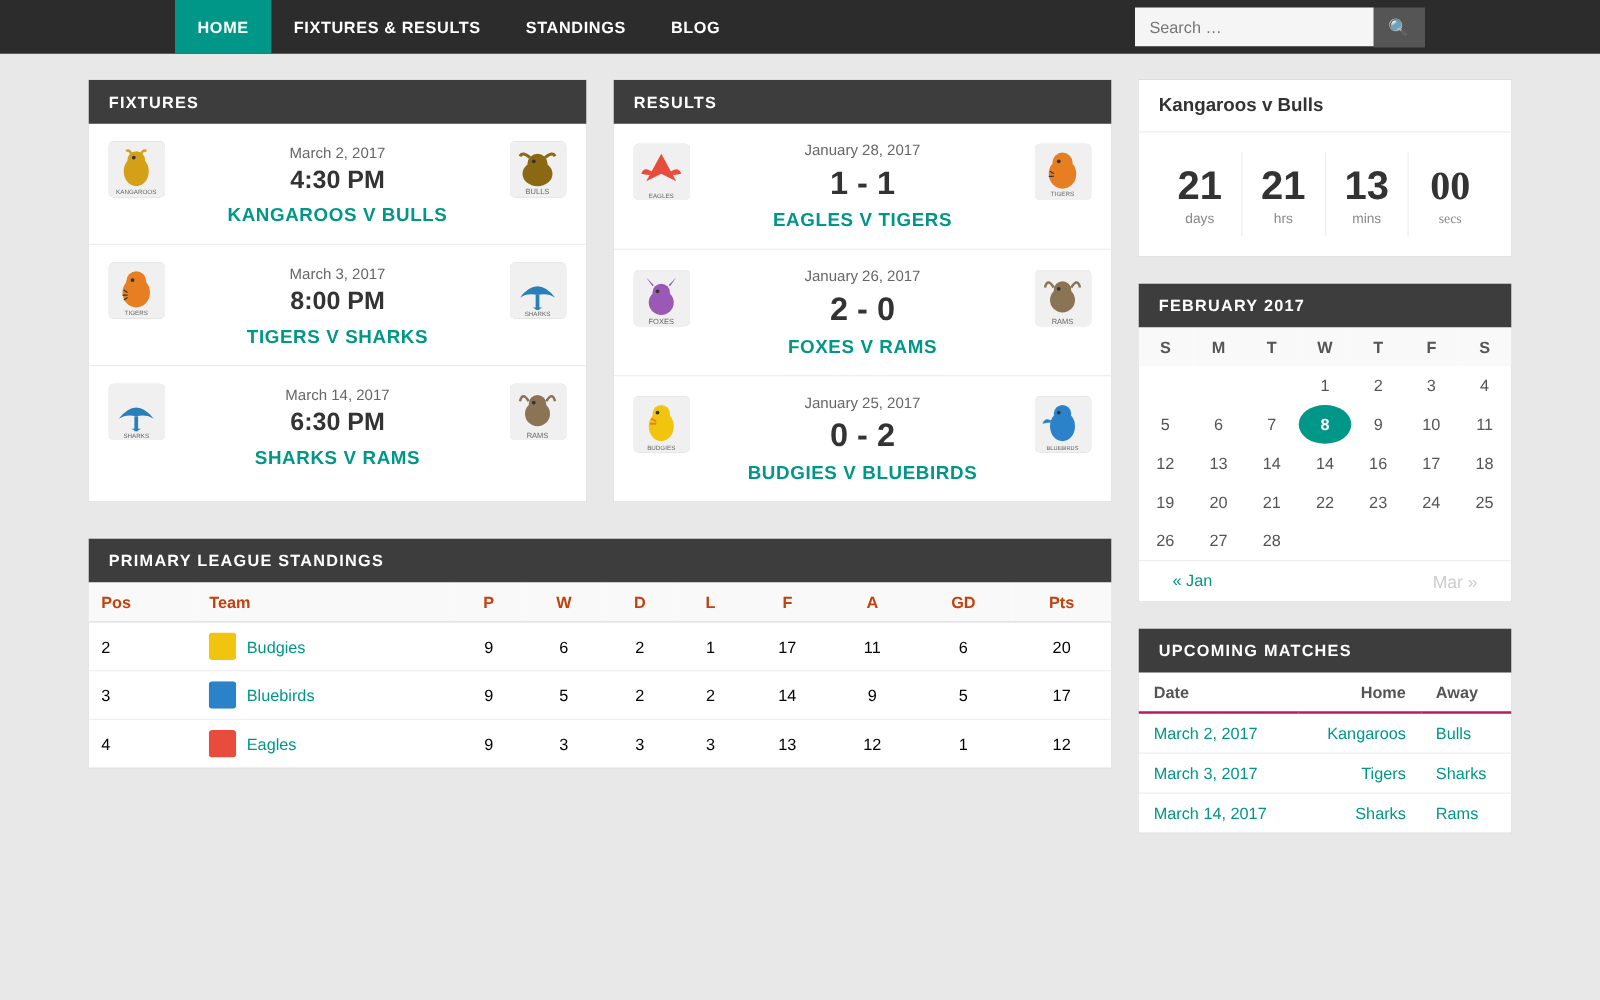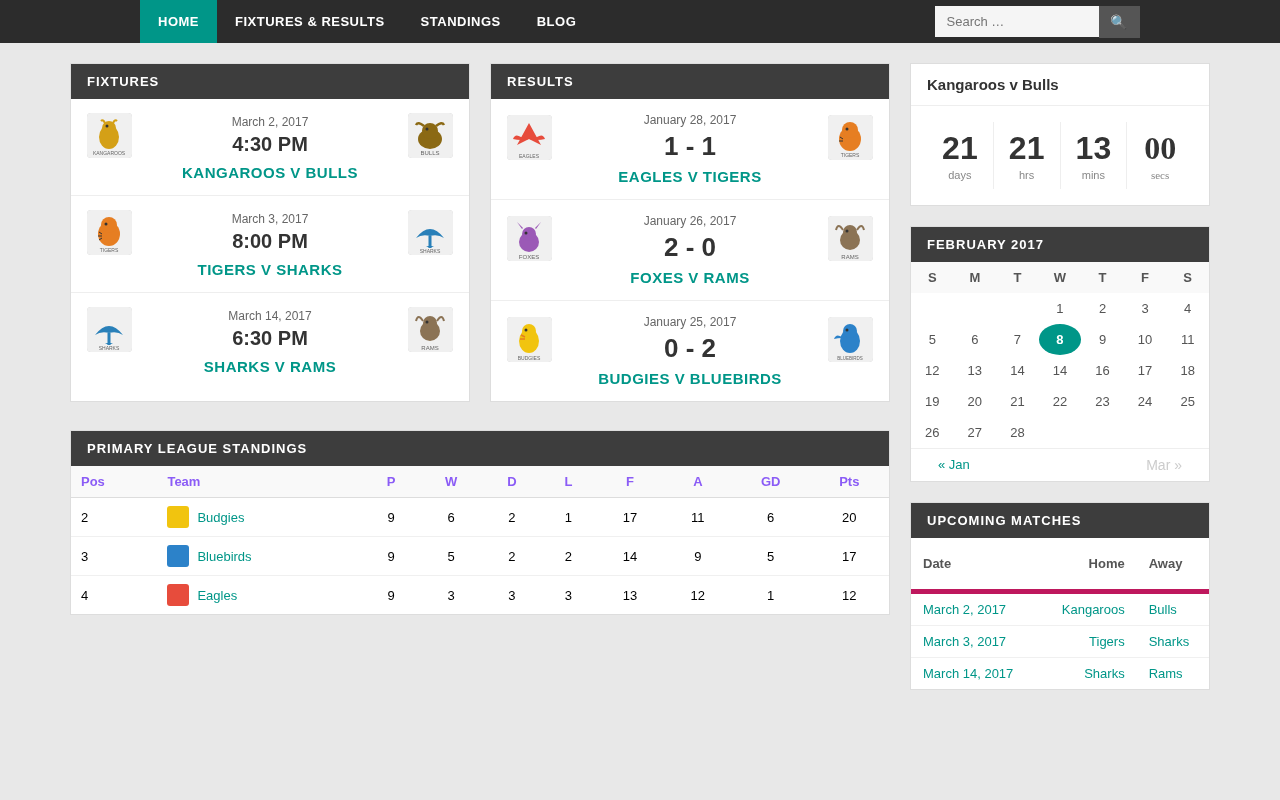--- a/index.html
+++ b/index.html
@@ -3,21 +3,21 @@
   <meta charset="utf-8">
   <style>
     * { box-sizing: border-box; margin: 0; padding: 0; }
     body { font-family: Arial, sans-serif; background: #e8e8e8; font-size: 14px; }
 
     
     nav { background: #2c2c2c; display: flex; align-items: center; padding: 0 140px; }
     nav a { color: #fff; text-decoration: none; padding: 14px 18px; font-size: 13px; font-weight: bold; letter-spacing: 0.5px; display: inline-block; }
     nav a.active { background: #009688; }
     .nav-search { margin-left: auto; display: flex; align-items: center; }
-    .nav-search input { padding: 8px 12px; border: none; background: #f5f5f5; font-size: 13px; width: 164px; outline: none; }
+    .nav-search input { padding: 8px 12px; border: none; background: #f5f5f5; font-size: 13px; width: 191px; outline: none; }
     .nav-search button { background: #555; border: none; padding: 8px 12px; cursor: pointer; color: #fff; font-size: 14px; }
 
     
     .page-wrapper { max-width: 1140px; margin: 0 auto; padding: 20px 0; display: flex; gap: 20px; }
     .main-col { flex: 1; display: flex; flex-direction: column; gap: 28px; }
     .side-col { width: 300px; display: flex; flex-direction: column; gap: 20px; }
 
     
     .panel { background: #fff; border: 1px solid #ddd; }
     .panel-header { background: #3d3d3d; color: #fff; padding: 10px 16px; font-size: 13px; font-weight: bold; letter-spacing: 1px; text-transform: uppercase; }
@@ -32,21 +32,21 @@
     .team-logo { width: 45px; height: 45px; background: #ccc; border-radius: 4px; display: flex; align-items: center; justify-content: center; font-size: 10px; color: #666; }
     .match-info { text-align: center; flex: 1; }
     .match-date { font-size: 12px; color: #666; margin-bottom: 4px; }
     .match-time { font-size: 20px; font-weight: bold; color: #333; }
     .match-score { font-size: 26px; font-weight: bold; color: #333; }
     .match-title { color: #009688; font-weight: bold; font-size: 15px; text-transform: uppercase; letter-spacing: 0.5px; margin-top: 4px; }
 
     
     .standings-panel { background: #fff; border: 1px solid #ddd; }
     .standings-table { width: 100%; border-collapse: collapse; font-size: 13px; }
-    .standings-table th { padding: 8px 10px; text-align: left; background: #f9f9f9; border-bottom: 1px solid #ddd; color: #8b5cf6; font-weight: bold; }
+    .standings-table th { padding: 8px 10px; text-align: left; background: #f9f9f9; border-bottom: 1px solid #ddd; color: #c2410c; font-weight: bold; }
     .standings-table th.center, .standings-table td.center { text-align: center; }
     .standings-table td { padding: 8px 10px; border-bottom: 1px solid #f0f0f0; }
     .standings-table tr:last-child td { border-bottom: none; }
     .team-cell { display: flex; align-items: center; gap: 8px; }
     .team-link { color: #009688; text-decoration: none; }
 
     
     .next-match-title { padding: 12px 16px; font-size: 15px; font-weight: bold; color: #333; border-bottom: 1px solid #eee; }
     .countdown { display: flex; justify-content: center; gap: 0; padding: 16px; }
     .countdown-item { text-align: center; flex: 1; border-right: 1px solid #eee; padding: 8px; }
@@ -58,21 +58,21 @@
     .calendar-table { width: 100%; border-collapse: collapse; font-size: 13px; }
     .calendar-table th { padding: 8px 4px; text-align: center; background: #f9f9f9; color: #555; font-weight: bold; }
     .calendar-table td { padding: 8px 4px; text-align: center; color: #555; }
     .calendar-table td.today { background: #009688; color: #fff; border-radius: 50%; font-weight: bold; }
     .calendar-nav { display: flex; padding: 8px 27px; border-top: 1px solid #eee; }
     .calendar-nav a { color: #009688; text-decoration: none; font-size: 13px; }
     .calendar-nav .mar { margin-left: auto; color: #ccc; }
 
     
     .upcoming-table { width: 100%; border-collapse: collapse; font-size: 13px; }
-    .upcoming-table th { padding: 18px 12px; text-align: left; color: #555; font-weight: bold; border-bottom: 5px solid #be185d; }
+    .upcoming-table th { padding: 8px 12px; text-align: left; color: #555; font-weight: bold; border-bottom: 2px solid #be185d; }
     .upcoming-table td { padding: 8px 12px; border-bottom: 1px solid #f0f0f0; color: #333; }
     .upcoming-table td a { color: #009688; text-decoration: none; }
     .upcoming-table tr:last-child td { border-bottom: none; }
     svg.logo-sm { width: 22px; height: 22px; }
   </style>
 </head>
 <body>
 
 <nav>
   <a class="active">HOME</a>

